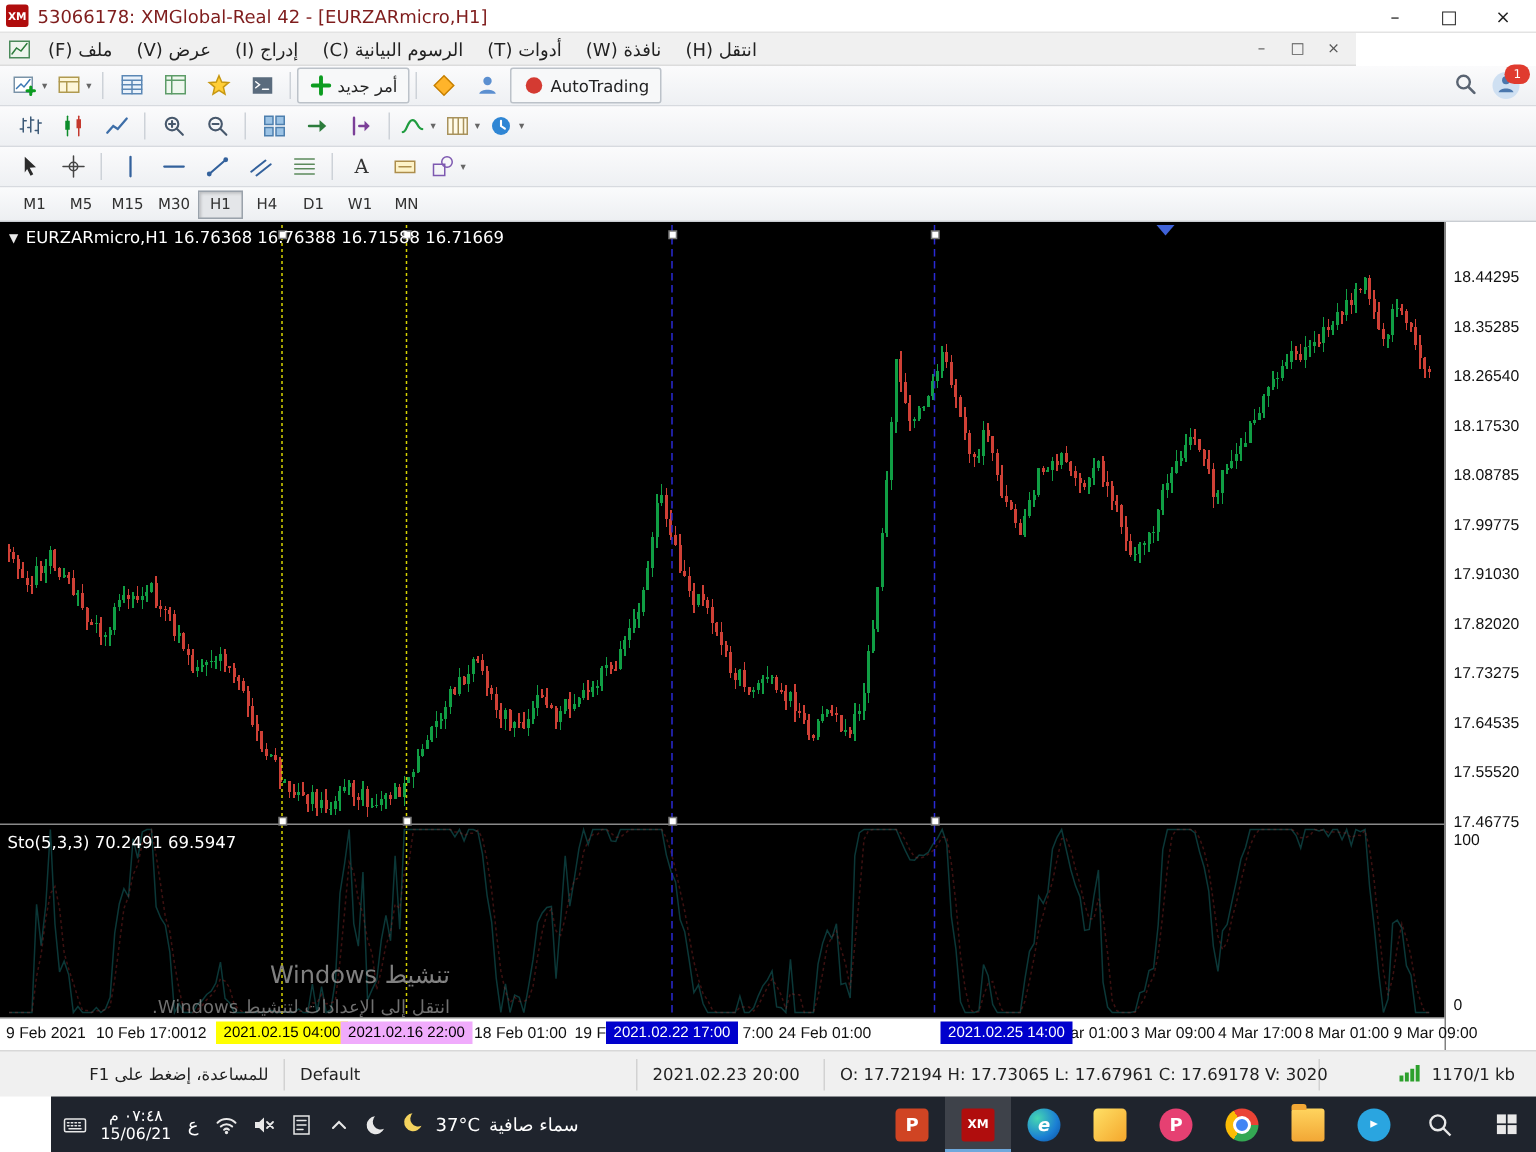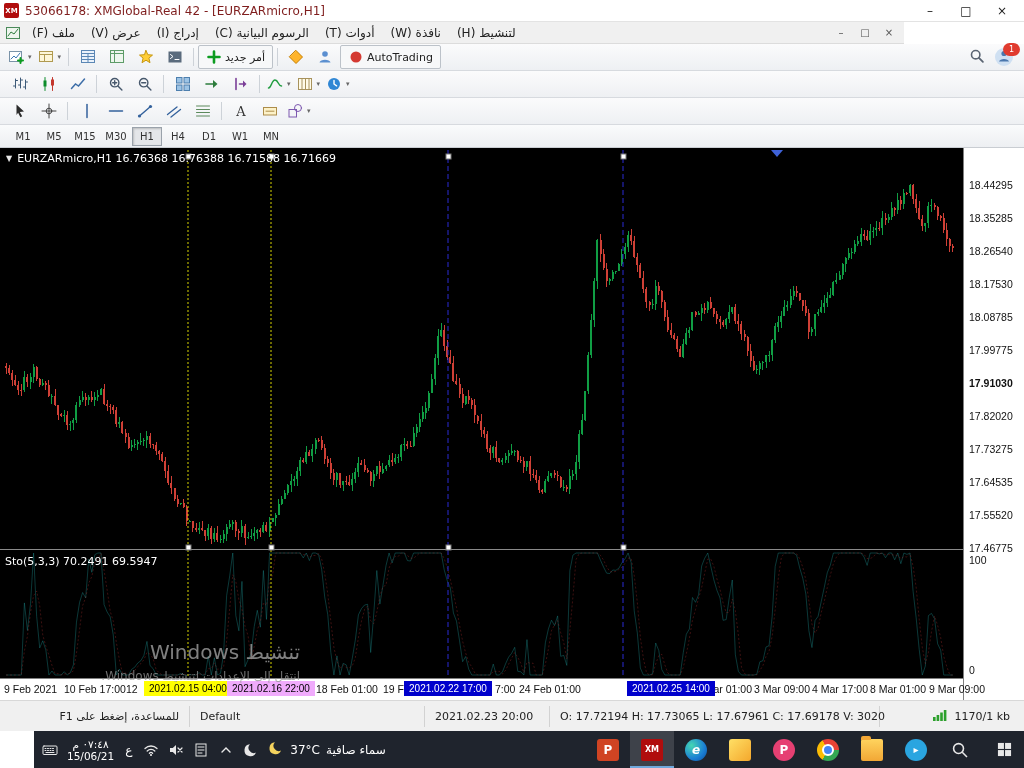--- a/index.html
+++ b/index.html
@@ -48,21 +48,21 @@
   #indlabel{position:absolute;left:5px;top:407px;color:#fff;font-size:11px;}
   #pricescale{position:absolute;left:963px;top:0;width:61px;height:552px;background:#fff;border-left:1px solid #808080;box-sizing:border-box;}
   .plabel{position:absolute;left:5px;font-size:10.5px;color:#111;font-family:"Liberation Sans","DejaVu Sans",sans-serif;}
   #timeaxis{position:absolute;left:0;top:530px;width:963px;height:22px;background:#fff;border-top:1px solid #808080;box-sizing:border-box;}
   .tlabel{position:absolute;top:4px;font-size:10.5px;color:#111;white-space:nowrap;font-family:"Liberation Sans","DejaVu Sans",sans-serif;}
   .thl{position:absolute;top:2px;height:15px;width:88px;display:flex;align-items:center;justify-content:center;
        font-size:10px;white-space:nowrap;font-family:"Liberation Sans","DejaVu Sans",sans-serif;}
   
   #watermark{position:absolute;left:58px;top:640px;width:242px;direction:rtl;text-align:right;
              color:rgba(160,160,160,.8);pointer-events:none;z-index:40;}
-  #watermark .w1{font-size:20px;}
+  #watermark .w1{font-size:16px;}
   #watermark .w2{font-size:12px;margin-top:5px;color:rgba(150,150,150,.75);}
   
   #statusbar{position:absolute;left:0;top:700px;width:1024px;height:31px;background:#f0f0f0;
              display:flex;align-items:center;font-size:11px;color:#222;border-top:1px solid #d8d8d8;box-sizing:border-box;}
   .stsec{height:21px;display:flex;align-items:center;padding:0 10px;border-right:1px solid #d2d2d2;box-sizing:border-box;white-space:nowrap;}
   #st-help{width:190px;} #st-profile{width:235px;} #st-time{width:125px;} #st-ohlc{width:330px;}
   #st-conn{margin-left:auto;border-right:none;gap:6px;display:flex;align-items:center;padding-right:14px;}
   
   #taskbar{position:absolute;left:0;top:731px;width:1024px;height:37px;background:#1f242d;color:#e8e8e8;margin-left:34px;}
   #tray{position:absolute;left:0;top:0;height:37px;display:flex;align-items:center;gap:9px;padding-left:8px;}
@@ -103,21 +103,21 @@
           <polyline points="3,11 6,7 9,9 13,4" stroke="#2c7c3c"></polyline>
         </svg>
       </span>
     <span id="menu-items" style="display:flex;">
         <span class="mitem" dir="rtl">ملف (F)</span>
         <span class="mitem" dir="rtl">عرض (V)</span>
         <span class="mitem" dir="rtl">إدراج (I)</span>
         <span class="mitem" dir="rtl">الرسوم البيانية (C)</span>
         <span class="mitem" dir="rtl">أدوات (T)</span>
         <span class="mitem" dir="rtl">نافذة (W)</span>
-        <span class="mitem" dir="rtl">لتنشيط (H)</span>
+        <span class="mitem" dir="rtl">انتقل (H)</span>
       </span>
     <div id="mdibtns">
       <span class="mdibtn">–</span>
       <span class="mdibtn">□</span>
       <span class="mdibtn">×</span>
     </div>
   </div>
 
   <div id="tb1" class="tbrow">
     <span id="tb1-items" style="display:flex;align-items:center;">
@@ -1058,21 +1058,21 @@
       <span>EURZARmicro,H1  16.76368 16.76388 16.71588 16.71669</span>
     </div>
     <div id="indlabel">Sto(5,3,3) 70.2491 69.5947</div>
     <div id="pricescale">
         <div class="plabel" style="top: 31px;">18.44295</div>
         <div class="plabel" style="top: 64px;">18.35285</div>
         <div class="plabel" style="top: 97px;">18.26540</div>
         <div class="plabel" style="top: 130px;">18.17530</div>
         <div class="plabel" style="top: 163px;">18.08785</div>
         <div class="plabel" style="top: 196px;">17.99775</div>
-        <div class="plabel" style="top: 229px; font-weight: bold;">17.91030</div>
+        <div class="plabel" style="top: 229px;">17.91030</div>
         <div class="plabel" style="top: 262px;">17.82020</div>
         <div class="plabel" style="top: 295px;">17.73275</div>
         <div class="plabel" style="top: 328px;">17.64535</div>
         <div class="plabel" style="top: 361px;">17.55520</div>
         <div class="plabel" style="top: 394px;">17.46775</div>
         <div class="plabel" style="top: 406px;">100</div>
         <div class="plabel" style="top: 516px;">0</div>
       </div>
     <div id="timeaxis">
         <span class="tlabel" style="left: 4px;">9 Feb 2021</span>

